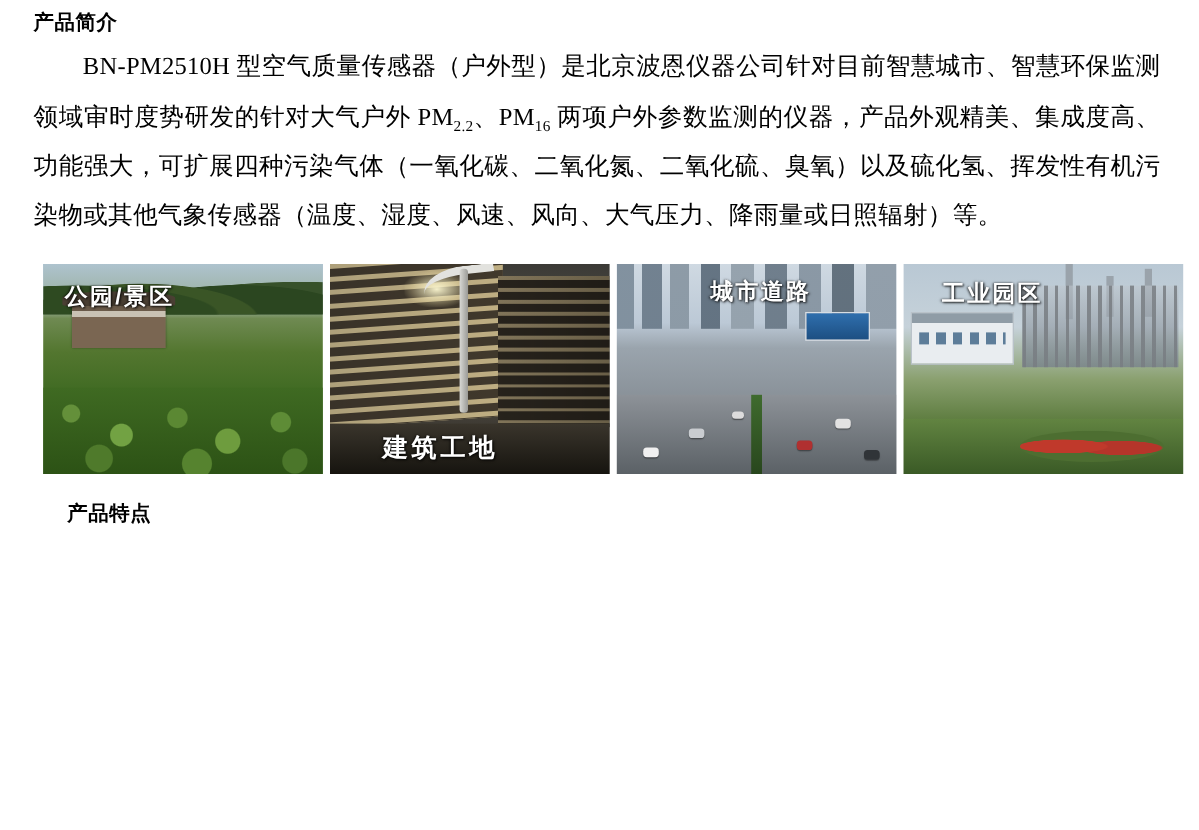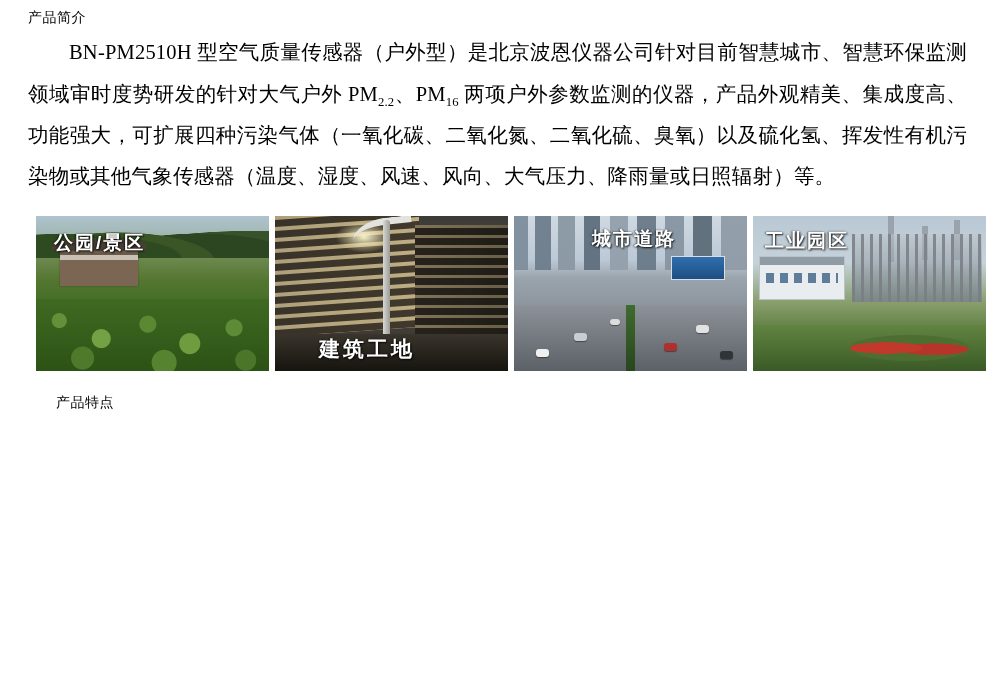--- a/index.html
+++ b/index.html
@@ -19,22 +19,22 @@
     width: 999px;
     height: 692px;
     padding: 0;
     box-sizing: border-box;
   }
   .content {
     padding: 8px 32px 0 28px;
   }
   h2.section-heading {
     font-family: "Liberation Sans", "DejaVu Sans", sans-serif;
-    font-size: 14px;
-    font-weight: normal;
+    font-size: 17px;
+    font-weight: bold;
     margin: 0 0 6px 0;
     letter-spacing: 0.5px;
     line-height: 1.3;
   }
   h2.section-heading.second {
     margin-top: 18px;
   }
   p.body-text {
     font-size: 20.5px;
     line-height: 2.02;
@@ -52,21 +52,21 @@
 
   .image-strip {
     display: flex;
     gap: 6px;
     margin: 18px 0 0 8px;
     width: 938px;
   }
   .photo {
     position: relative;
     width: 233px;
-    height: 155px;
+    height: 175px;
     overflow: hidden;
     flex: 0 0 auto;
   }
   .photo .caption {
     position: absolute;
     font-family: "Liberation Sans", "DejaVu Sans", sans-serif;
     font-weight: bold;
     color: #ffffff;
     text-shadow: 1px 1px 2px rgba(0,0,0,0.85), -1px 0 2px rgba(0,0,0,0.6);
     font-size: 19px;
@@ -283,21 +283,21 @@
       </div>
 
       <div class="photo ph4">
         <div class="stack s1"></div>
         <div class="stack s2"></div>
         <div class="stack s3"></div>
         <div class="plant"></div>
         <div class="bldgw"></div>
         <div class="lawn"></div>
         <div class="flowerbed"></div>
-        <div class="caption" style="left:12px; top:12px;">工业园区</div>
+        <div class="caption" style="left:32px; top:12px;">工业园区</div>
       </div>
 
     </div>
 
     <h2 class="section-heading" style="margin-top:22px;margin-left:28px;">产品特点</h2>
 
   </div>
 </div>
 
 </body></html>

